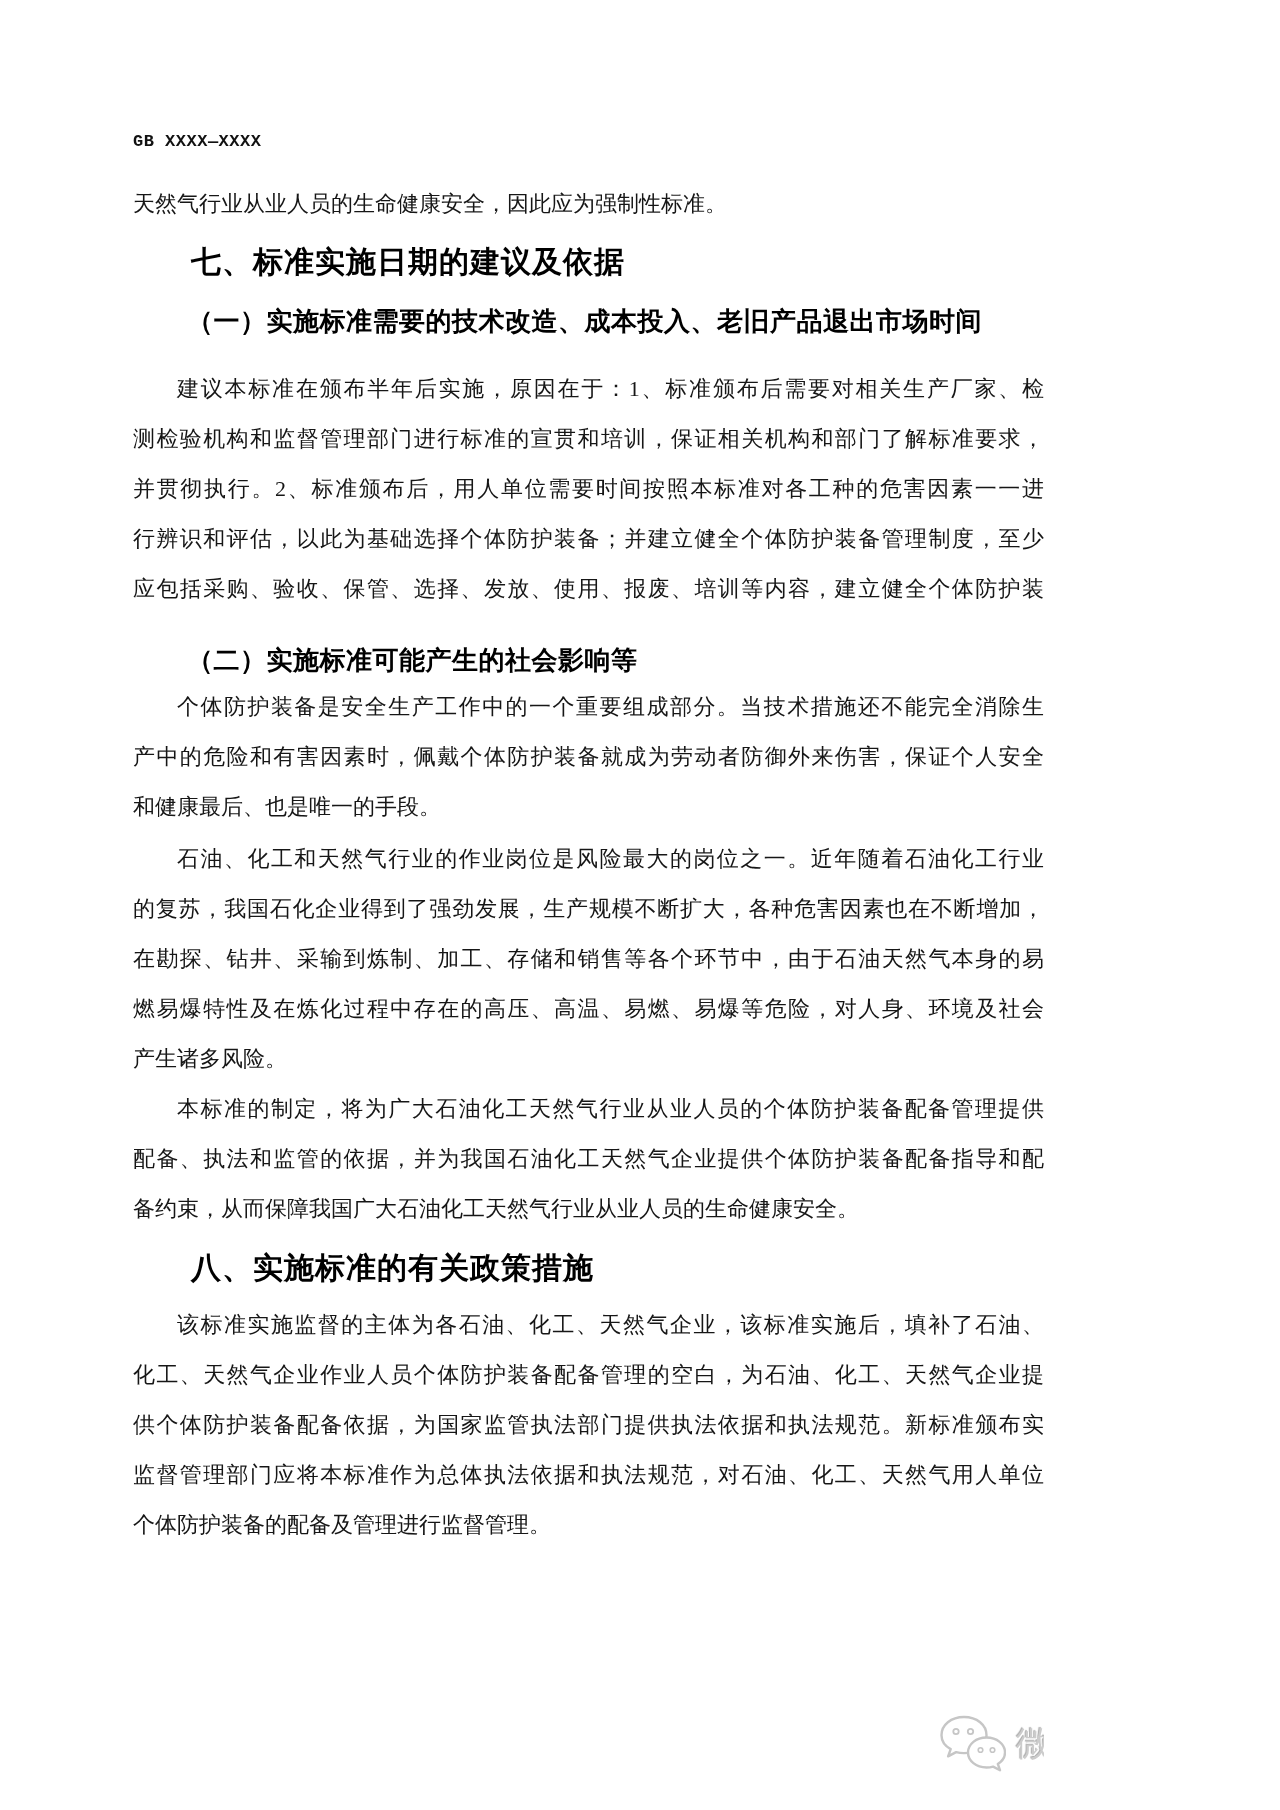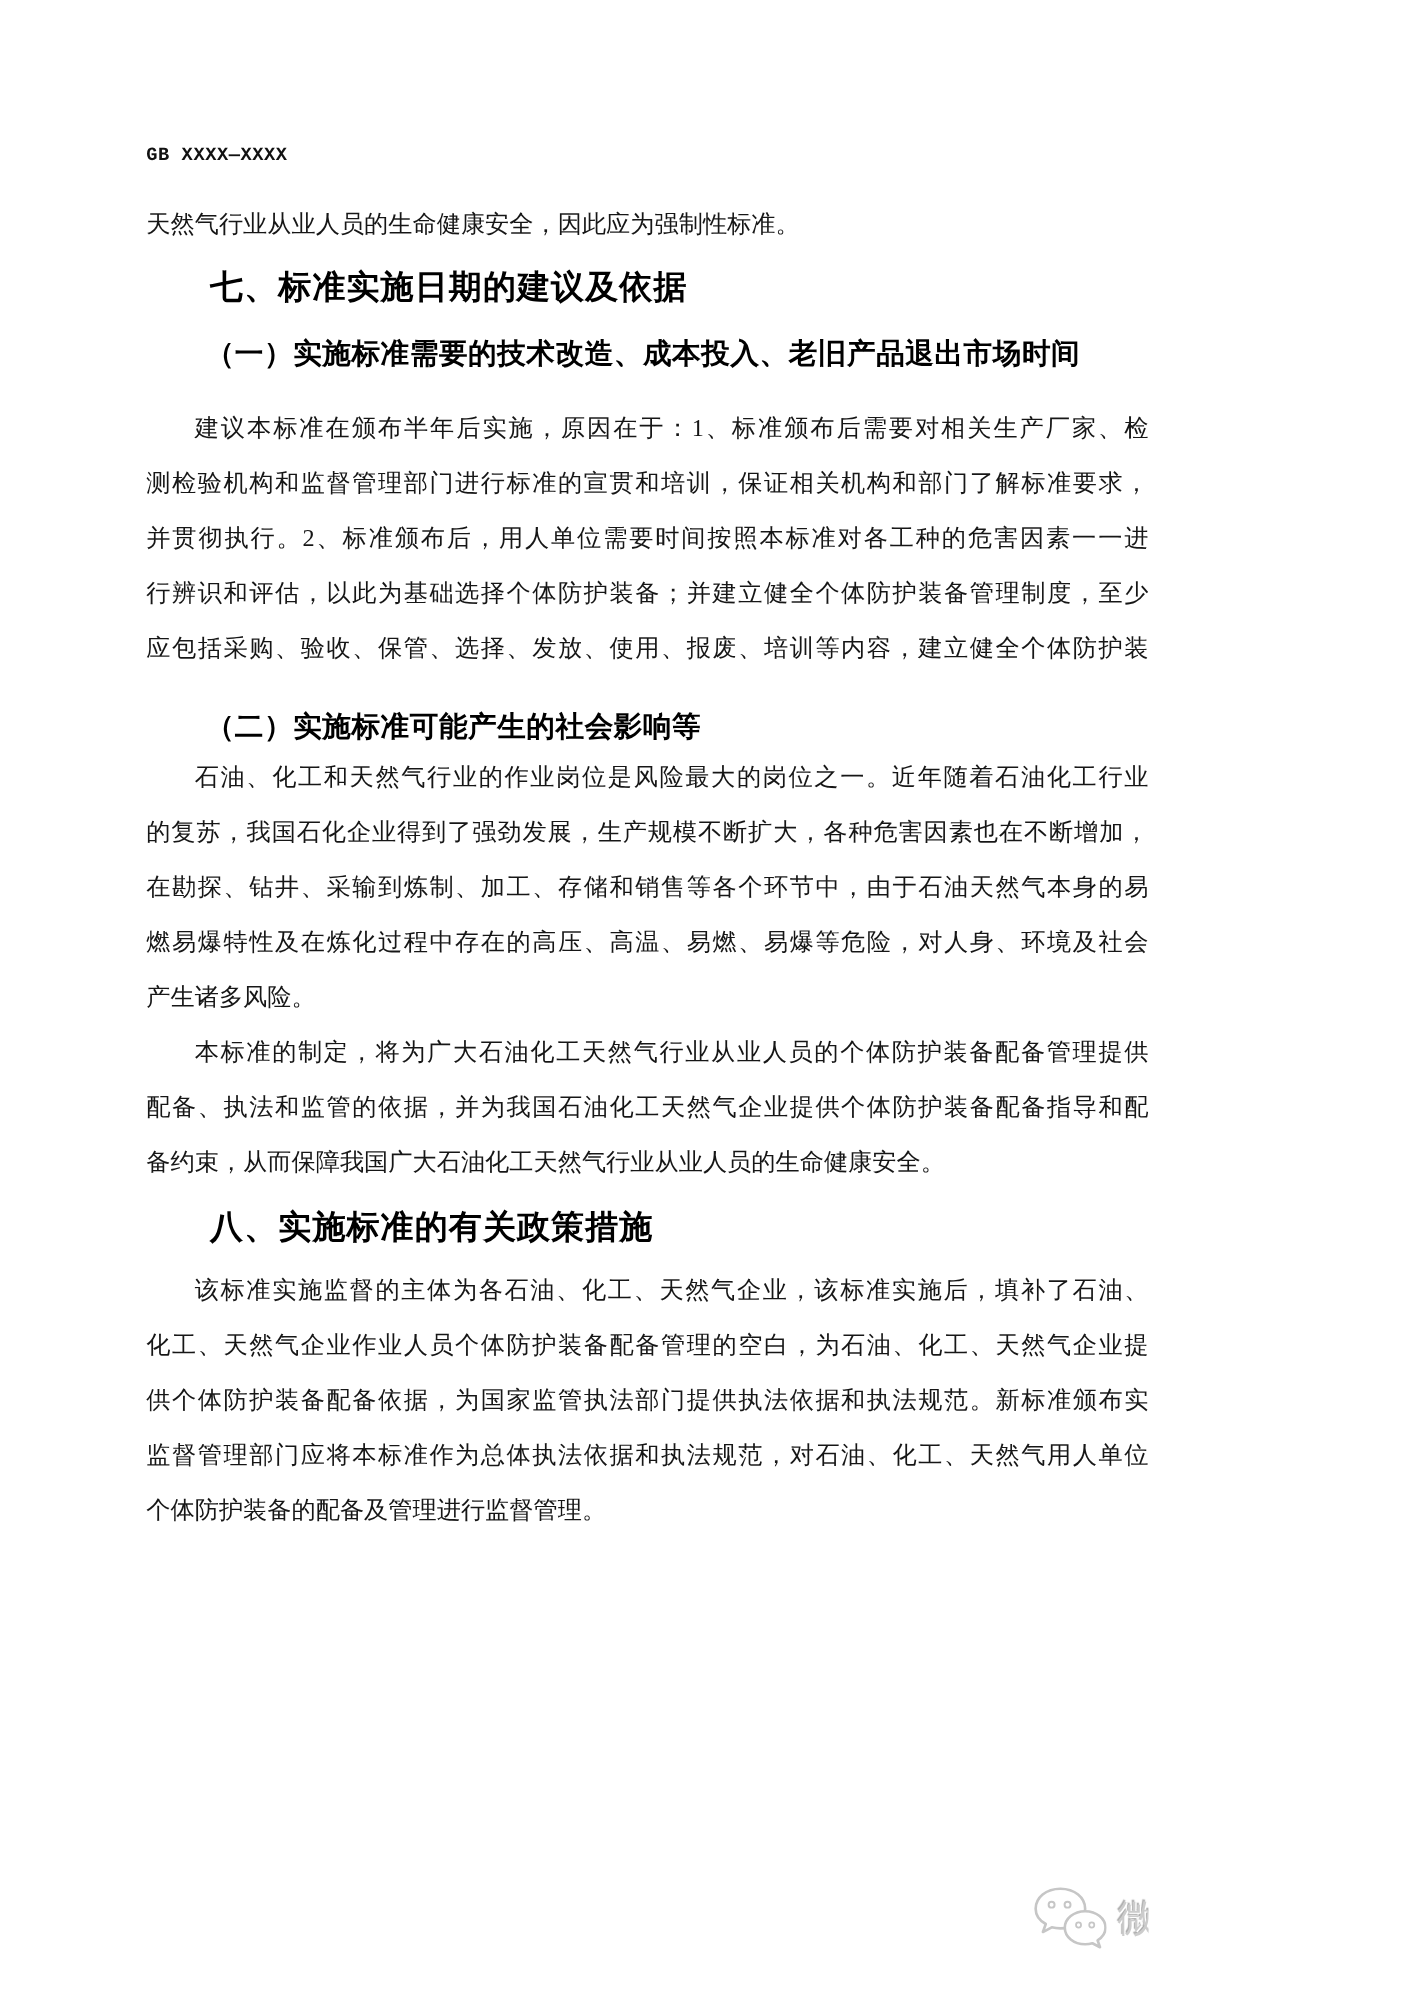--- a/index.html
+++ b/index.html
@@ -106,20 +106,25 @@
       <div class="h1 b-h1a">七、标准实施日期的建议及依据</div>
       <div class="h2 b-h2a">（一）实施标准需要的技术改造、成本投入、老旧产品退出市场时间</div>
       <div class="para b-p1">
         <div class="line first">建议本标准在颁布半年后实施，原因在于：1、标准颁布后需要对相关生产厂家、检</div>
         <div class="line">测检验机构和监督管理部门进行标准的宣贯和培训，保证相关机构和部门了解标准要求，</div>
         <div class="line">并贯彻执行。2、标准颁布后，用人单位需要时间按照本标准对各工种的危害因素一一进</div>
         <div class="line">行辨识和评估，以此为基础选择个体防护装备；并建立健全个体防护装备管理制度，至少</div>
         <div class="line">应包括采购、验收、保管、选择、发放、使用、报废、培训等内容，建立健全个体防护装</div>
       </div>
       <div class="h2 b-h2b">（二）实施标准可能产生的社会影响等</div>
+      <div class="para b-p2">
+        <div class="line first">个体防护装备是安全生产工作中的一个重要组成部分。当技术措施还不能完全消除生</div>
+        <div class="line">产中的危险和有害因素时，佩戴个体防护装备就成为劳动者防御外来伤害，保证个人安全</div>
+        <div class="line last">和健康最后、也是唯一的手段。</div>
+      </div>
       <div class="para b-p3">
         <div class="line first">石油、化工和天然气行业的作业岗位是风险最大的岗位之一。近年随着石油化工行业</div>
         <div class="line">的复苏，我国石化企业得到了强劲发展，生产规模不断扩大，各种危害因素也在不断增加，</div>
         <div class="line">在勘探、钻井、采输到炼制、加工、存储和销售等各个环节中，由于石油天然气本身的易</div>
         <div class="line">燃易爆特性及在炼化过程中存在的高压、高温、易燃、易爆等危险，对人身、环境及社会</div>
         <div class="line last">产生诸多风险。</div>
       </div>
       <div class="para b-p4">
         <div class="line first">本标准的制定，将为广大石油化工天然气行业从业人员的个体防护装备配备管理提供</div>
         <div class="line">配备、执法和监管的依据，并为我国石油化工天然气企业提供个体防护装备配备指导和配</div>

